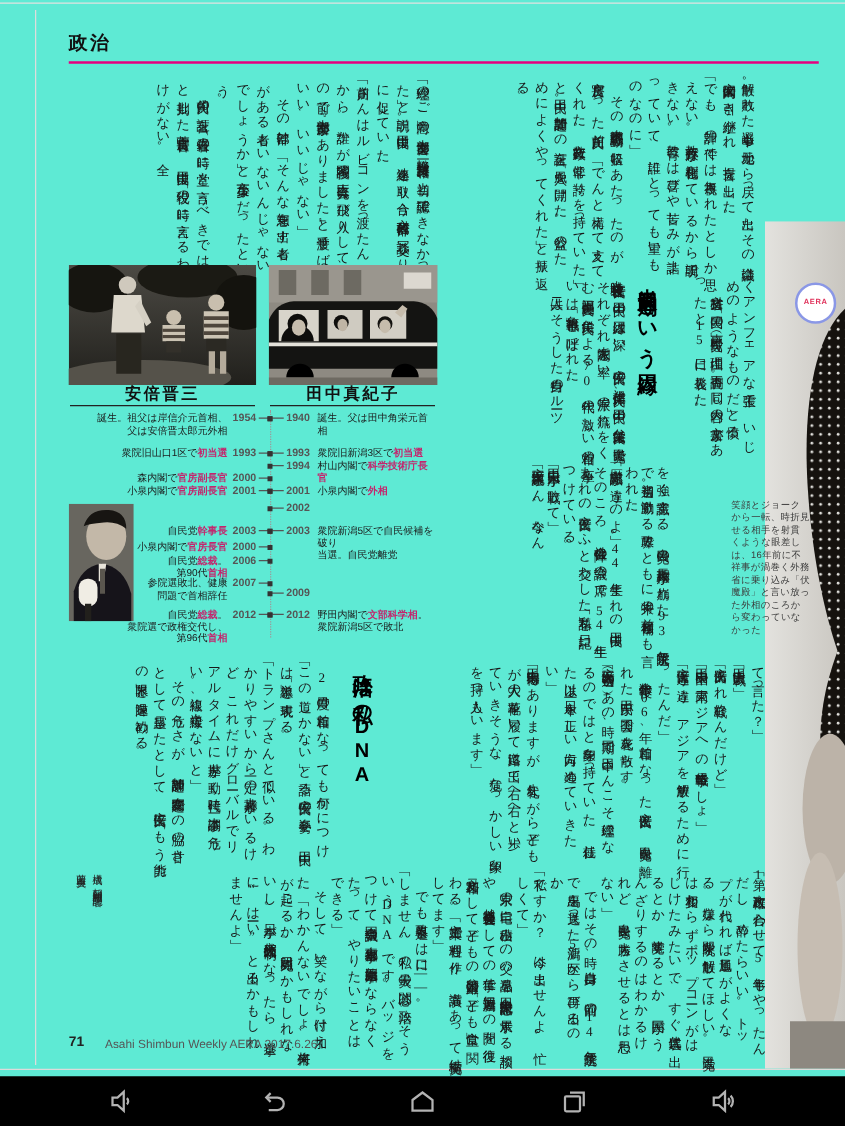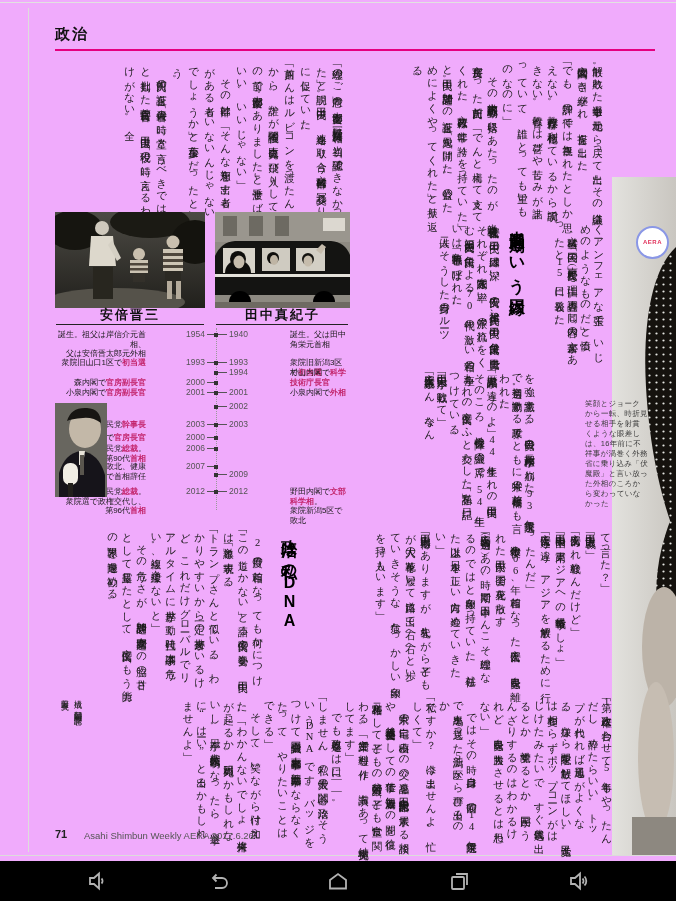--- a/index.html
+++ b/index.html
@@ -1,16 +1,16 @@
 <!DOCTYPE html>
 <html style="--accent: #e5007f; --hl: #c3266d;"><head>
 <meta charset="utf-8">
 <style>
   html,body{margin:0;padding:0;background:#fff;}
-  #screen{position:relative;width:676px;height:901px;overflow:hidden;background:#f0abfc;
+  #screen{position:relative;width:676px;height:901px;overflow:hidden;background:#5eead4;
     font-family:"Liberation Sans",sans-serif;}
   
   .edge-top{position:absolute;left:0;top:2px;width:676px;height:1px;background:#e2e2e0;}
   .edge-left{position:absolute;left:28px;top:8px;width:1px;height:844px;background:#dedddb;}
   .edge-bottom{position:absolute;left:0;top:855px;width:676px;height:1px;background:#dcdcda;}
 
   
   .kicker{position:absolute;left:55px;top:25px;font-size:15px;font-weight:bold;color:#111;
     letter-spacing:2px;}
   .kicker-rule{position:absolute;left:55px;top:49px;width:600px;height:2px;background:var(--accent,#e5007f);}
@@ -40,24 +40,24 @@
   #lblAbe{left:55px;width:150px;}
   #lblTanaka{left:215px;width:135px;}
   .lbl-rule{position:absolute;top:324px;height:1px;background:#222;}
   #ruleAbe{left:56px;width:148px;}
   #ruleTanaka{left:216px;width:132px;}
 
   
   #timeline{position:absolute;left:55px;top:326px;width:292px;height:190px;}
   #tl-axis{position:absolute;left:161px;top:2px;height:182px;width:0;border-left:1px dotted #9a9a9a;}
   .tl-row{position:absolute;display:flex;align-items:flex-start;
-    font-family:"Liberation Sans",sans-serif;font-size:8px;line-height:9.5px;color:#1a1a1a;gap:36px;}
+    font-family:"Liberation Sans",sans-serif;font-size:8px;line-height:9.5px;color:#1a1a1a;}
   .tl-left{left:0;width:150px;justify-content:flex-end;text-align:right;}
   .tl-right{left:174px;width:118px;text-align:left;}
-  .tl-year{color:#555;font-size:8.5px;flex:none;font-weight:normal;text-align:center;}
+  .tl-year{color:#555;font-size:8.5px;flex:none;font-weight:bold;text-align:center;}
   .tl-left .tl-year{margin-left:4px;}
   .tl-right .tl-year{margin-right:6px;}
   .tl-hl{color:var(--hl,#c3266d);font-weight:bold;margin-top:19px;}
   .tl-conn{position:absolute;top:4px;border-top:1px solid #555;}
   .tl-left .tl-conn{left:152px;width:8px;}
   .tl-right .tl-conn{left:-13px;width:11px;}
   .tl-dot{position:absolute;top:2.5px;width:4px;height:4px;background:#333;}
   .tl-left .tl-dot{left:159px;}
   .tl-right .tl-dot{left:-15px;}
 
@@ -273,20 +273,21 @@
           <span class="tl-conn"></span>
           <span class="tl-dot"></span>
         </div>
         <div class="tl-row tl-right" style="top: 76px;">
           <span class="tl-year">2002</span>
           <span class="tl-conn"></span>
           <span class="tl-dot"></span>
         </div>
         <div class="tl-row tl-right" style="top: 94px;">
           <span class="tl-year">2003</span>
+          <span class="tl-text">衆院新潟5区で自民候補を破り<br>当選。自民党離党</span>
           <span class="tl-conn"></span>
           <span class="tl-dot"></span>
         </div>
         <div class="tl-row tl-right" style="top: 144px;">
           <span class="tl-year">2009</span>
           <span class="tl-conn"></span>
           <span class="tl-dot"></span>
         </div>
         <div class="tl-row tl-right" style="top: 161px;">
           <span class="tl-year">2012</span>

